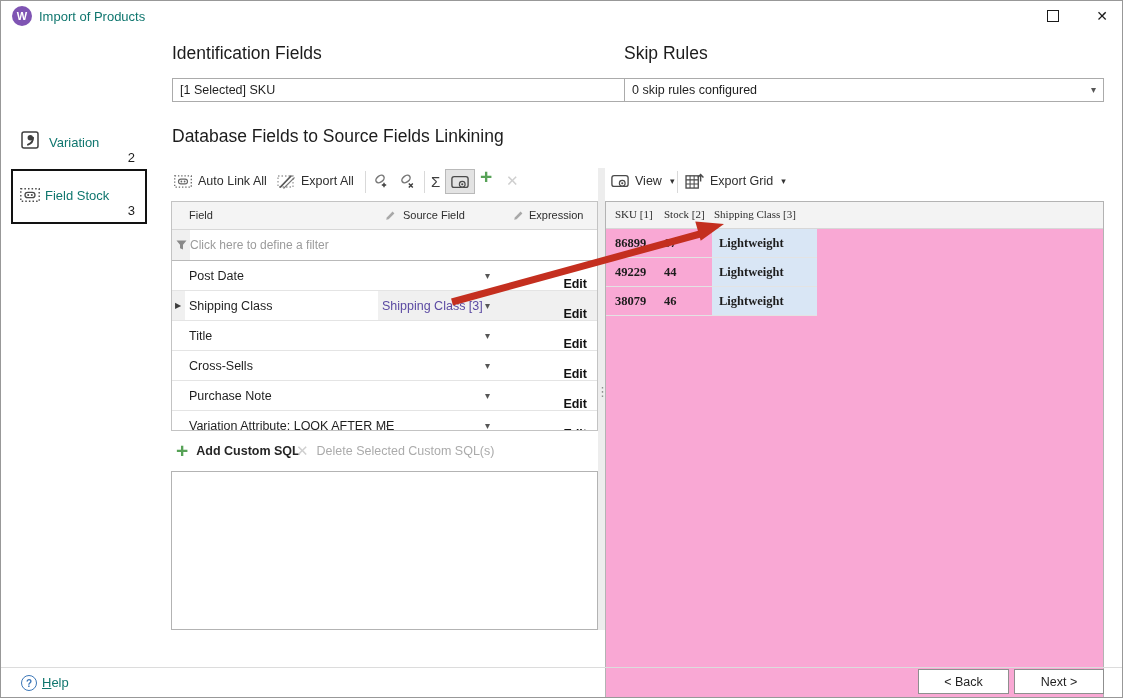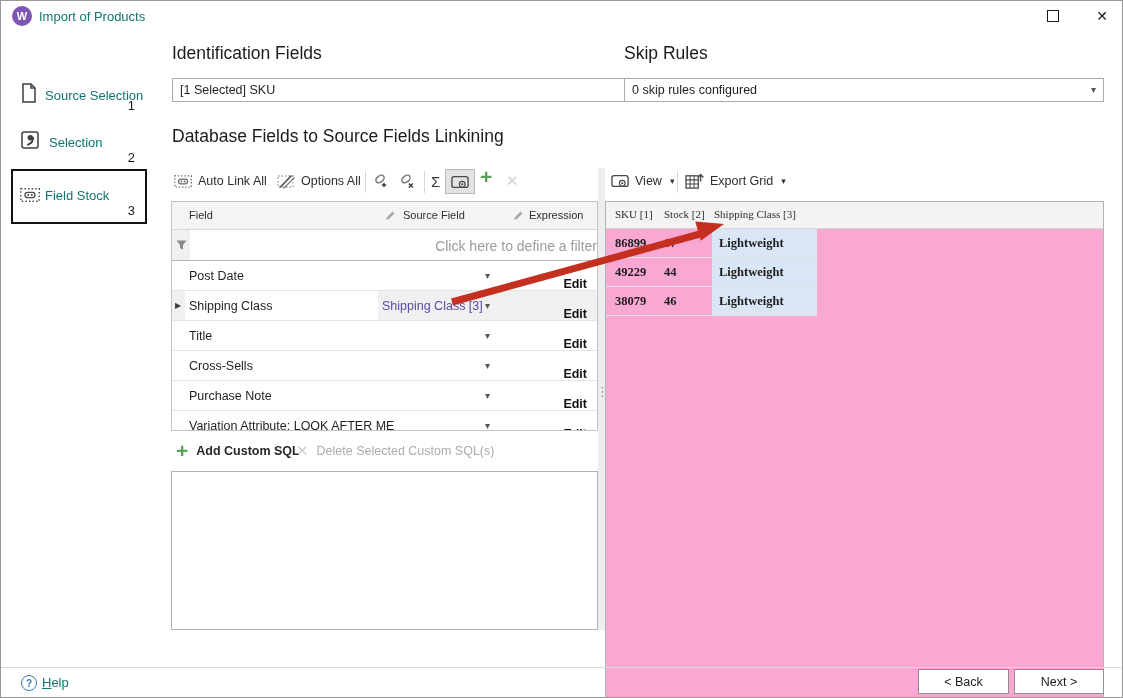--- a/index.html
+++ b/index.html
@@ -61,36 +61,28 @@
         <span class="maxglyph"></span>
       </div>
     <div class="abs winbtn flexc" style="left:1079px">
         <span>✕</span>
       </div>
   </div>
 
   <div class="abs" style="left:0;top:30px;width:160px;height:630px">
     <div class="abs activebox"></div>
 
-    <div class="abs" style="left:0;top:46px;width:150px;height:40px">
-      <svg class="abs" style="left:20px;top:6px" width="16" height="20" viewBox="0 0 16 20">
-          <path d="M2 1h8l4 4v14H2z" fill="none" stroke="#3f3f3f" stroke-width="1.5"></path>
-          <path d="M10 1v4h4" fill="none" stroke="#3f3f3f" stroke-width="1.5"></path>
-        </svg>
-      <span class="abs t13" style="left:44px;top:11px">Source Selection</span>
-      <span class="abs stepnum" style="top:21px">1</span>
-    </div>
 
     <div class="abs" style="left:0;top:94px;width:150px;height:40px">
       <svg class="abs" style="left:20px;top:6px" width="18" height="18" viewBox="0 0 18 18">
           <rect x="1" y="1" width="16" height="16" rx="2" fill="none" stroke="#3f3f3f" stroke-width="1.5"></rect>
           <circle cx="9.3" cy="6.8" r="2.7" fill="#3f3f3f"></circle>
           <path d="M12 6.8 C12 10.4 10.2 12.6 7 13.6" fill="none" stroke="#3f3f3f" stroke-width="2" stroke-linecap="round"></path>
         </svg>
-      <span class="abs t13" style="left:48px;top:10px">Selection</span>
+      <span class="abs t13" style="left:48px;top:10px">Variation</span>
       <span class="abs stepnum" style="top:25px">2</span>
     </div>
 
     <div class="abs" style="left:0;top:150px;width:150px;height:40px">
       <svg class="abs" style="left:19px;top:7px" width="20" height="14" viewBox="0 0 20 14">
           <rect x="0.8" y="0.8" width="18.4" height="12.4" fill="none" stroke="#4a4a4a" stroke-width="1.4" stroke-dasharray="1.5 2.1"></rect>
           <rect x="5" y="4.3" width="10" height="5.4" rx="2.7" fill="none" stroke="#4a4a4a" stroke-width="1.3"></rect>
           <circle cx="8.2" cy="7" r="1" fill="#4a4a4a"></circle>
           <circle cx="11.8" cy="7" r="1" fill="#4a4a4a"></circle>
         </svg>
@@ -122,21 +114,21 @@
         <circle cx="11.8" cy="7" r="1" fill="#666"></circle>
       </svg>
     <span>Auto Link All</span>
   </div>
   <div class="abs tbtn" style="left:276px;top:167px">
     <svg width="18" height="15" viewBox="0 0 18 15">
         <rect x="1" y="2" width="15" height="11" fill="none" stroke="#9a9a9a" stroke-width="1.3" stroke-dasharray="1.5 2"></rect>
         <path d="M3 13.5 L14.5 1.5" stroke="#555" stroke-width="1.8" fill="none"></path>
         <path d="M6.5 14.5 L17.5 3.5" stroke="#777" stroke-width="1.1" fill="none"></path>
       </svg>
-    <span>Options All</span>
+    <span>Export All</span>
   </div>
   <div class="abs sep" style="left:364px;top:170px"></div>
   <div class="abs flexc" style="left:368px;top:168px;width:24px;height:24px">
     <svg width="16" height="16" viewBox="0 0 16 16">
         <ellipse cx="7" cy="6" rx="4.6" ry="3.1" transform="rotate(-38 7 6)" fill="none" stroke="#787878" stroke-width="1.5"></ellipse>
         <path d="M11 9.8v4.4 M8.8 12h4.4" stroke="#3c3c3c" stroke-width="1.4" fill="none"></path>
       </svg>
   </div>
   <div class="abs flexc" style="left:394px;top:168px;width:24px;height:24px">
     <svg width="16" height="16" viewBox="0 0 16 16">
@@ -187,21 +179,21 @@
           <path d="M1.2 9.8 L1.8 7.4 7.6 1.6 9.4 3.4 3.6 9.2 1.2 9.8z" fill="#a8a8a8"></path>
         </svg>
       <span class="abs t12" style="left:357px;top:7px">Expression</span>
     </div>
     <div class="abs" style="left:0;top:28px;width:100%;height:31px;border-bottom:1px solid #b9b9b9;box-sizing:border-box;background:#fff">
       <div class="abs" style="left:0;top:0;width:18px;height:30px;background:#f0f0f0">
         <svg class="abs" style="left:4px;top:10px" width="11" height="10" viewBox="0 0 11 10">
             <path d="M0.5 0.5 h10 L7 4.8 V9.5 L4 8.3 V4.8 Z" fill="#898989"></path>
           </svg>
       </div>
-      <div class="abs gray" style="left:18px;right:0;top:8px;text-align:right;font-size:14px">Click here to define a filter</div>
+      <div class="abs gray" style="left:18px;right:0;top:8px;text-align:left;font-size:12px">Click here to define a filter</div>
     </div>
 
     <div class="abs fgrow" style="top:59px">
       <span class="fname">Post Date</span>
       <span class="fsrc"></span>
       <span class="fcar">▾</span>
       <span class="fedit">Edit</span>
     </div>
 
     <div class="abs fgrow selrow" style="top:89px">

